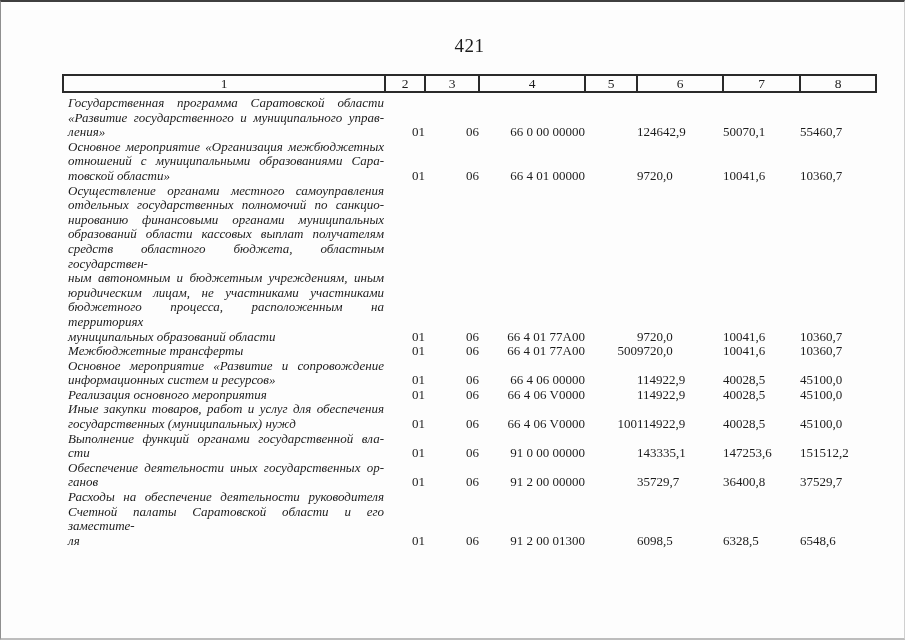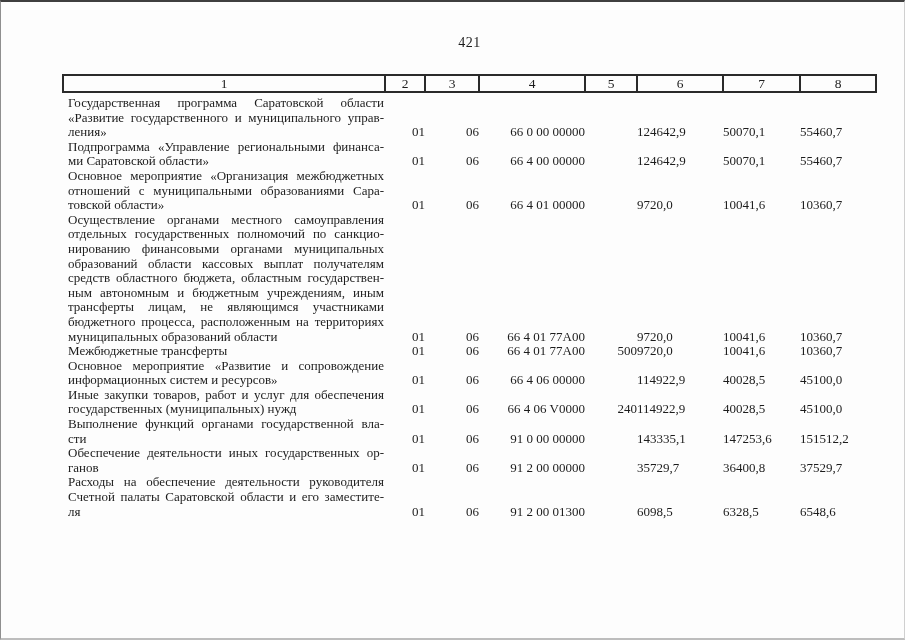--- a/index.html
+++ b/index.html
@@ -16,21 +16,21 @@
     border-top: 2px solid #3f3f3f;
     border-left: 1px solid #8f8f8f;
     border-right: 1px solid #d0d0d0;
     border-bottom: 2px solid #bdbdbd;
     color: #1c1c1c;
   }
   .page-number {
     position: absolute;
     top: 33px; left: 62px; width: 813px;
     text-align: center;
-    font-size: 14px;
+    font-size: 19px;
     letter-spacing: 0.5px;
   }
   table.budget-table {
     position: absolute;
     left: 61px; top: 72px;
     width: 813px;
     border-collapse: collapse;
     table-layout: fixed;
     font-size: 13px;
   }
@@ -48,20 +48,21 @@
     padding: 0;
     vertical-align: bottom;
     line-height: 14.6px;
     font-size: 13px;
   }
   tbody tr:first-child td { padding-top: 3px; }
   td.label {
     vertical-align: top;
     padding-left: 5px;
     padding-right: 1px;
+    font-style: italic;
   }
   td.label .tline {
     text-align: justify;
     text-align-last: justify;
   }
   td.label .tline:last-child { text-align-last: left; }
   td.ctr { text-align: right; }
   td.num { padding-right: 8px; }
 </style>
 </head>
@@ -104,54 +105,41 @@
         <td class="ctr">01</td>
         <td class="ctr">06</td>
         <td class="ctr">66 0 00 00000</td>
         <td class="ctr"></td>
         <td class="num">124642,9</td>
         <td class="num">50070,1</td>
         <td class="num">55460,7</td>
       </tr>
       <tr>
         <td class="label">
-            <div class="tline">Подпрограмма «Управление региональными финанса-</div>
-            <div class="tline">ми Саратовской области»</div>
-          </td>
-        <td class="ctr">01</td>
-        <td class="ctr">06</td>
-        <td class="ctr">66 4 00 00000</td>
-        <td class="ctr"></td>
-        <td class="num">124642,9</td>
-        <td class="num">50070,1</td>
-        <td class="num">55460,7</td>
-      </tr>
-      <tr>
-        <td class="label">
             <div class="tline">Основное мероприятие «Организация межбюджетных</div>
             <div class="tline">отношений с муниципальными образованиями Сара-</div>
             <div class="tline">товской области»</div>
           </td>
         <td class="ctr">01</td>
         <td class="ctr">06</td>
         <td class="ctr">66 4 01 00000</td>
         <td class="ctr"></td>
         <td class="num">9720,0</td>
         <td class="num">10041,6</td>
         <td class="num">10360,7</td>
       </tr>
       <tr>
         <td class="label">
             <div class="tline">Осуществление органами местного самоуправления</div>
             <div class="tline">отдельных государственных полномочий по санкцио-</div>
             <div class="tline">нированию финансовыми органами муниципальных</div>
             <div class="tline">образований области кассовых выплат получателям</div>
             <div class="tline">средств областного бюджета, областным государствен-</div>
             <div class="tline">ным автономным и бюджетным учреждениям, иным</div>
-            <div class="tline">трансферты лицам, не являющимся участниками</div>
+            <div class="tline">юридическим лицам, не участниками участниками</div>
             <div class="tline">бюджетного процесса, расположенным на территориях</div>
             <div class="tline">муниципальных образований области</div>
           </td>
         <td class="ctr">01</td>
         <td class="ctr">06</td>
         <td class="ctr">66 4 01 77A00</td>
         <td class="ctr"></td>
         <td class="num">9720,0</td>
         <td class="num">10041,6</td>
         <td class="num">10360,7</td>
@@ -176,33 +164,45 @@
         <td class="ctr">01</td>
         <td class="ctr">06</td>
         <td class="ctr">66 4 06 00000</td>
         <td class="ctr"></td>
         <td class="num">114922,9</td>
         <td class="num">40028,5</td>
         <td class="num">45100,0</td>
       </tr>
       <tr>
         <td class="label">
-            <div class="tline">Иные закупки товаров, работ и услуг для обеспечения</div>
-            <div class="tline">государственных (муниципальных) нужд</div>
+            <div class="tline">Реализация основного мероприятия</div>
           </td>
         <td class="ctr">01</td>
         <td class="ctr">06</td>
         <td class="ctr">66 4 06 V0000</td>
-        <td class="ctr">240</td>
+        <td class="ctr"></td>
         <td class="num">114922,9</td>
         <td class="num">40028,5</td>
         <td class="num">45100,0</td>
       </tr>
       <tr>
         <td class="label">
+            <div class="tline">Иные закупки товаров, работ и услуг для обеспечения</div>
+            <div class="tline">государственных (муниципальных) нужд</div>
+          </td>
+        <td class="ctr">01</td>
+        <td class="ctr">06</td>
+        <td class="ctr">66 4 06 V0000</td>
+        <td class="ctr">100</td>
+        <td class="num">114922,9</td>
+        <td class="num">40028,5</td>
+        <td class="num">45100,0</td>
+      </tr>
+      <tr>
+        <td class="label">
             <div class="tline">Выполнение функций органами государственной вла-</div>
             <div class="tline">сти</div>
           </td>
         <td class="ctr">01</td>
         <td class="ctr">06</td>
         <td class="ctr">91 0 00 00000</td>
         <td class="ctr"></td>
         <td class="num">143335,1</td>
         <td class="num">147253,6</td>
         <td class="num">151512,2</td>

